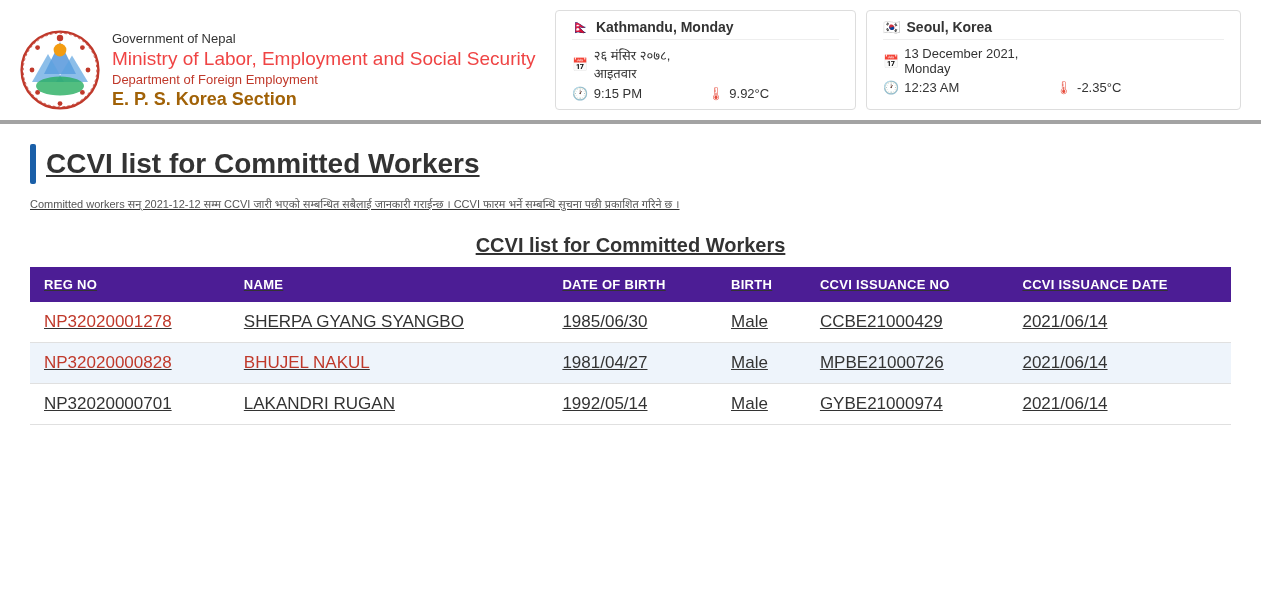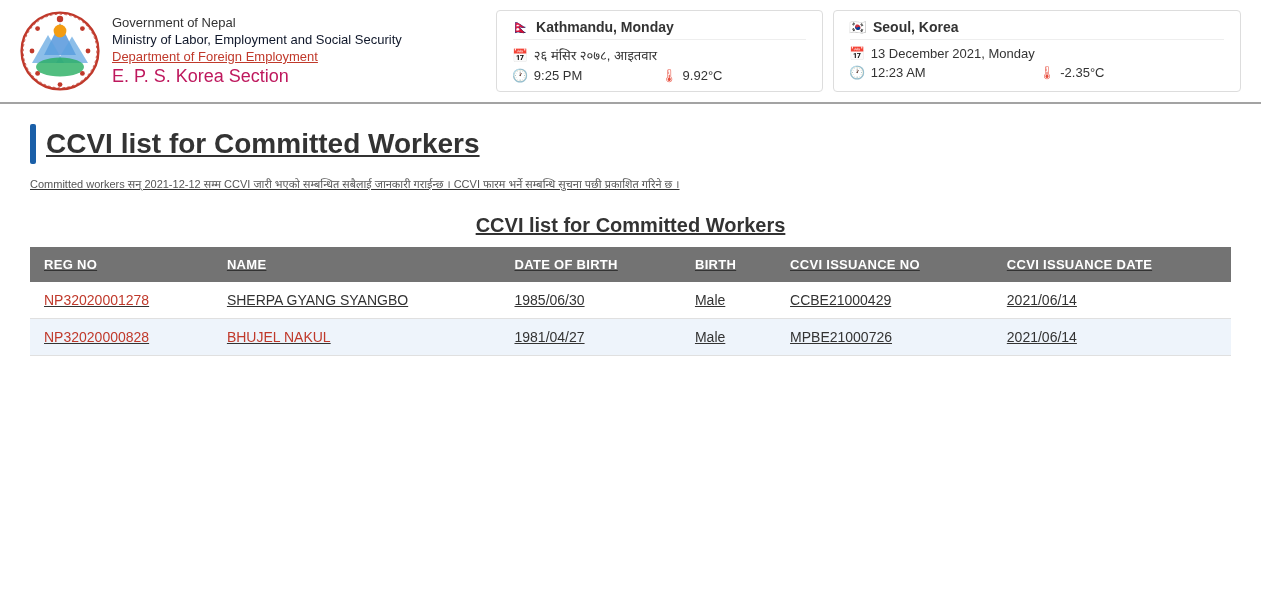--- a/index.html
+++ b/index.html
@@ -1,53 +1,52 @@
 <!DOCTYPE html>
 <html><head>
   <meta charset="utf-8">
   <style>
     * { margin: 0; padding: 0; box-sizing: border-box; }
     body { font-family: Arial, sans-serif; font-size: 14px; color: #333; background: #fff; }
 
     
     .header {
       display: flex;
-      align-items: center;
+      align-items: flex-end;
       padding: 10px 20px;
-      border-bottom: 2px solid #a3a3a3;
+      border-bottom: 4px solid #a3a3a3;
       gap: 20px;
     }
     .logo-area {
       display: flex;
       align-items: center;
       gap: 12px;
       flex: 0 0 auto;
     }
     .org-info {
       display: flex;
       flex-direction: column;
       gap: 2px;
     }
     .org-gov {
       font-size: 13px;
       color: #333;
     }
     .org-ministry {
-      font-size: 13px;
-      color: #0f172a;
+      font-size: 19px;
+      color: #ef4444;
     }
     .org-dept {
       font-size: 13px;
       color: #c0392b;
-      text-decoration: underline;
     }
     .org-eps {
       font-size: 18px;
-      font-weight: normal;
-      color: #be185d;
+      font-weight: bold;
+      color: #a16207;
     }
 
     .weather-section {
       display: flex;
       gap: 10px;
       margin-left: auto;
       align-items: stretch;
     }
     .weather-box {
       border: 1px solid #ddd;
@@ -124,42 +123,42 @@
       font-weight: bold;
       color: #333;
       margin-bottom: 10px;
     }
 
     table {
       width: 100%;
       border-collapse: collapse;
     }
     thead tr {
-      background-color: #737373;
+      background-color: #4c1d95;
       color: #fff;
     }
     thead th {
       padding: 10px 14px;
       text-align: left;
       font-size: 13px;
       font-weight: 600;
       letter-spacing: 0.3px;
     }
     tbody tr {
       border-bottom: 1px solid #e0e0e0;
     }
     tbody tr:nth-child(even) {
       background: #eef4fb;
     }
     tbody tr:nth-child(odd) {
       background: #fff;
     }
     tbody td {
       padding: 10px 14px;
-      font-size: 14px;
+      font-size: 17px;
     }
     .link-text {
       color: #c0392b;
       text-decoration: none;
     }
 
     
     .nepal-emblem {
       width: 80px;
       height: 80px;
@@ -212,21 +211,21 @@
         <span>Kathmandu, Monday</span>
       </div>
       <div class="weather-details">
         <div class="weather-row">
           <span class="icon-cal">📅</span>
           <span>२६ मंसिर २०७८, आइतवार</span>
         </div>
         <div class="weather-row"></div>
         <div class="weather-row">
           <span class="icon-clock">🕐</span>
-          <span>9:25 PM</span>
+          <span>9:15 PM</span>
         </div>
         <div class="weather-row">
           <span class="icon-temp">🌡</span>
           <span>9.92°C</span>
         </div>
       </div>
     </div>
 
     <div class="weather-box">
       <div class="weather-city">
@@ -285,16 +284,24 @@
             <td>2021/06/14</td>
           </tr>
           <tr>
             <td><a href="#" class="link-text">NP32020000828</a></td>
             <td><a href="#" class="link-text">BHUJEL NAKUL</a></td>
             <td>1981/04/27</td>
             <td>Male</td>
             <td>MPBE21000726</td>
             <td>2021/06/14</td>
           </tr>
+          <tr>
+            <td>NP32020000701</td>
+            <td>LAKANDRI RUGAN</td>
+            <td>1992/05/14</td>
+            <td>Male</td>
+            <td>GYBE21000974</td>
+            <td>2021/06/14</td>
+          </tr>
         </tbody>
     </table>
   </div>
 </div>
 
 </body></html>

